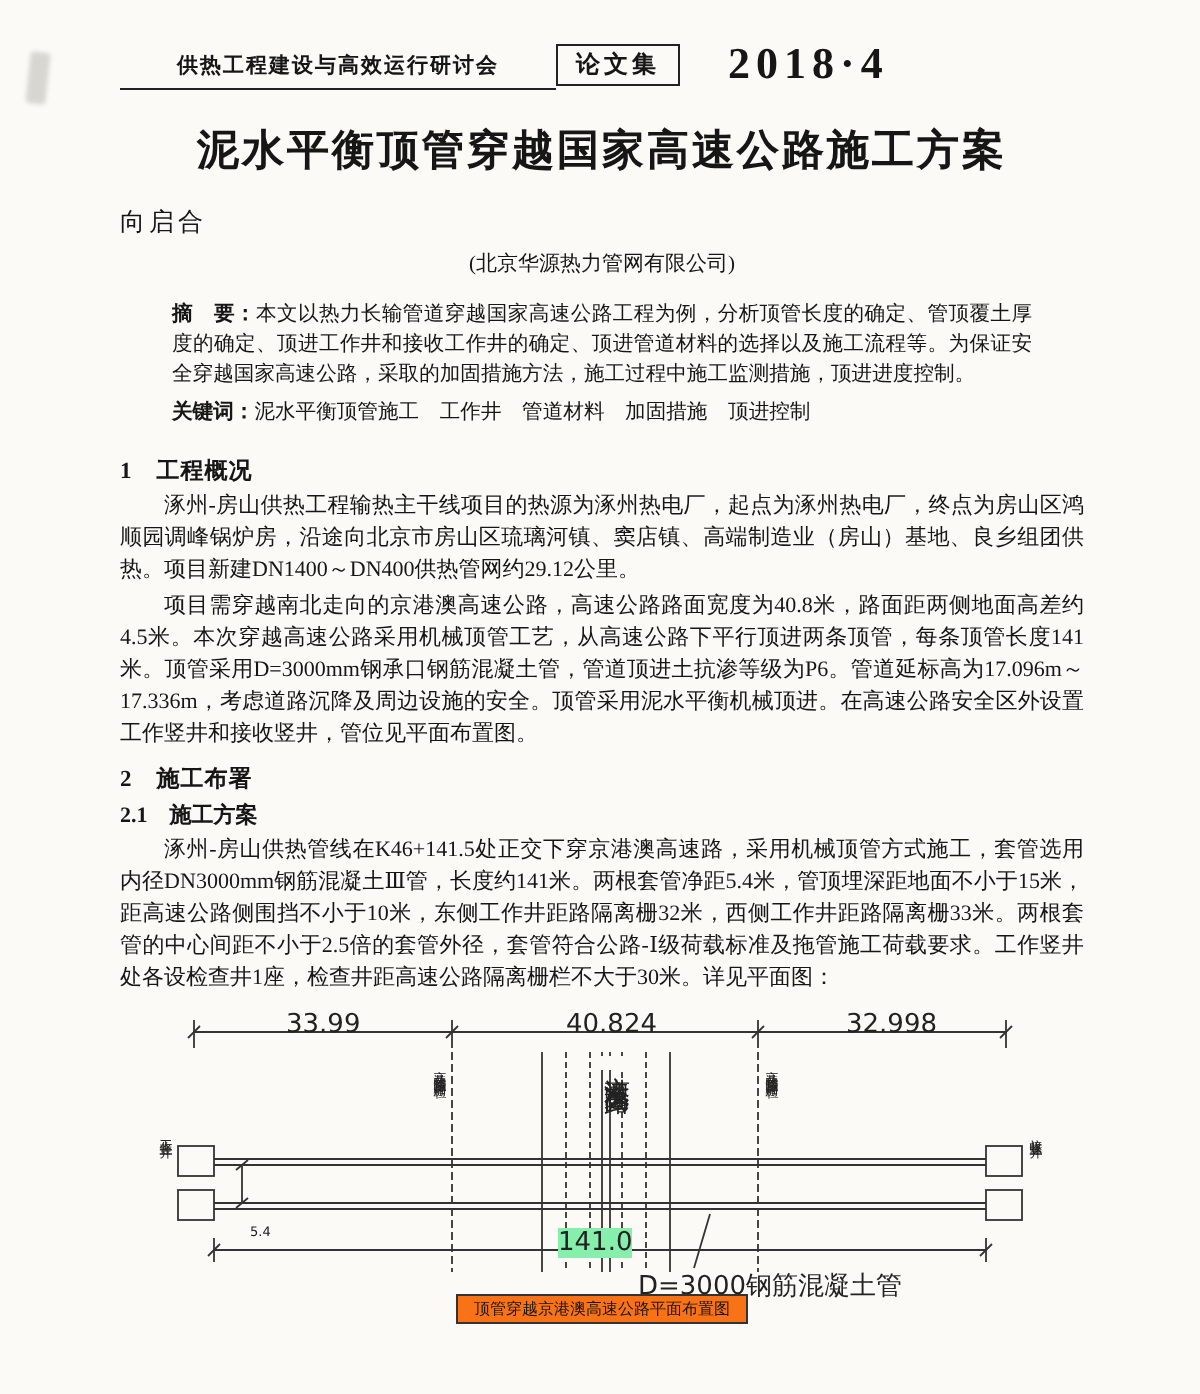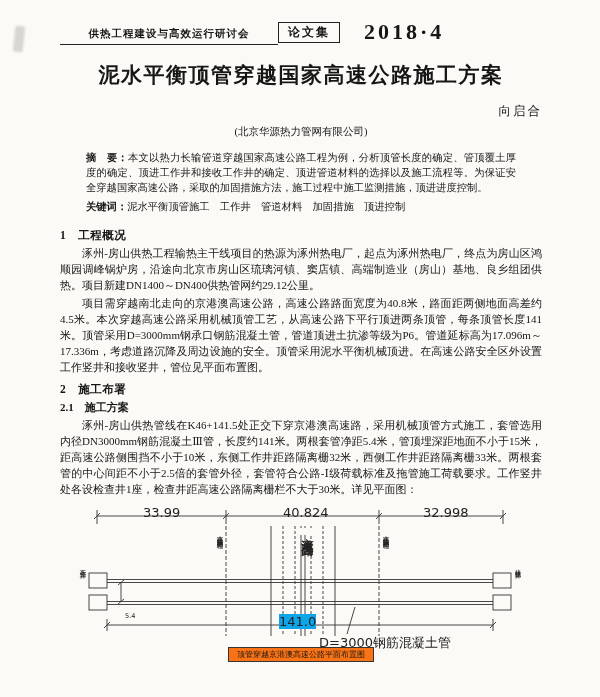--- a/index.html
+++ b/index.html
@@ -18,21 +18,21 @@
 
   
   .hdr{ display:flex; flex-direction:row; align-items:flex-end; }
   .conf-wrap{ width:218px; text-align:center; border-bottom:1.4px solid #222; padding-bottom:3px; }
   .conf{ font-size:10.5px; font-weight:bold; letter-spacing:1px; }
   .hdr-row2{ display:flex; align-items:center; gap:24px; margin-top:5px; }
   .proc-box{ border:1.3px solid #222; padding:1px 9px; font-size:12px; font-weight:bold; letter-spacing:2px;}
   .issue{ font-size:22px; letter-spacing:3px; font-weight:600; }
 
   .title{ text-align:center; font-size:21px; font-weight:900; letter-spacing:1.5px; margin-top:16px; }
-  .author{ text-align:right; font-size:12.5px; margin-top:14px; letter-spacing:2px;}
+  .author{ text-align:left; font-size:12.5px; margin-top:14px; letter-spacing:2px;}
   .affil{ text-align:center; font-size:10.5px; margin-top:5px; }
 
   .abstract{ margin:11px 26px 0 26px; font-size:10.3px; line-height:1.48; text-align:justify; }
   .abstract .lbl{ font-weight:bold; }
   .keywords{ margin:4px 26px 0 26px; font-size:10.3px; line-height:1.45; }
   .keywords .lbl{ font-weight:bold; }
 
   .h1{ font-size:11.5px; font-weight:bold; margin-top:13px; letter-spacing:.5px;}
   .h2{ font-size:11.5px; font-weight:bold; margin-top:7px; letter-spacing:.5px;}
   .h3{ font-size:11px; font-weight:bold; margin-top:3px; }
@@ -138,18 +138,18 @@
     <div class="dlabel" style="left:344px;top:1px;">32.998</div>
 
     <div class="dlabel small vtext" style="left:136px;top:26px;">高速公路隔离栅栏</div>
     <div class="dlabel vtext" style="left:219px;top:24px;background:#fbfaf6;">京港澳高速公路</div>
     <div class="dlabel small vtext" style="left:302px;top:26px;">高速公路隔离栅栏</div>
 
     <div class="dlabel small vtext" style="left:-1px;top:60px;">工作竖井</div>
     <div class="dlabel small vtext" style="left:434px;top:60px;">接收竖井</div>
 
     <div class="dlabel small" style="left:46px;top:84px;margin-top:24px;">5.4</div>
-    <div class="dlabel" style="left:200px;top:110px;background:#0ea5e9;">141.0</div>
+    <div class="dlabel" style="left:200px;top:110px;background:#86efac;">141.0</div>
     <div class="dlabel" style="left:240px;top:130px;">D=3000钢筋混凝土管</div>
 
     <div class="caption">顶管穿越京港澳高速公路平面布置图</div>
   </div>
 </div>
 
 </body></html>

